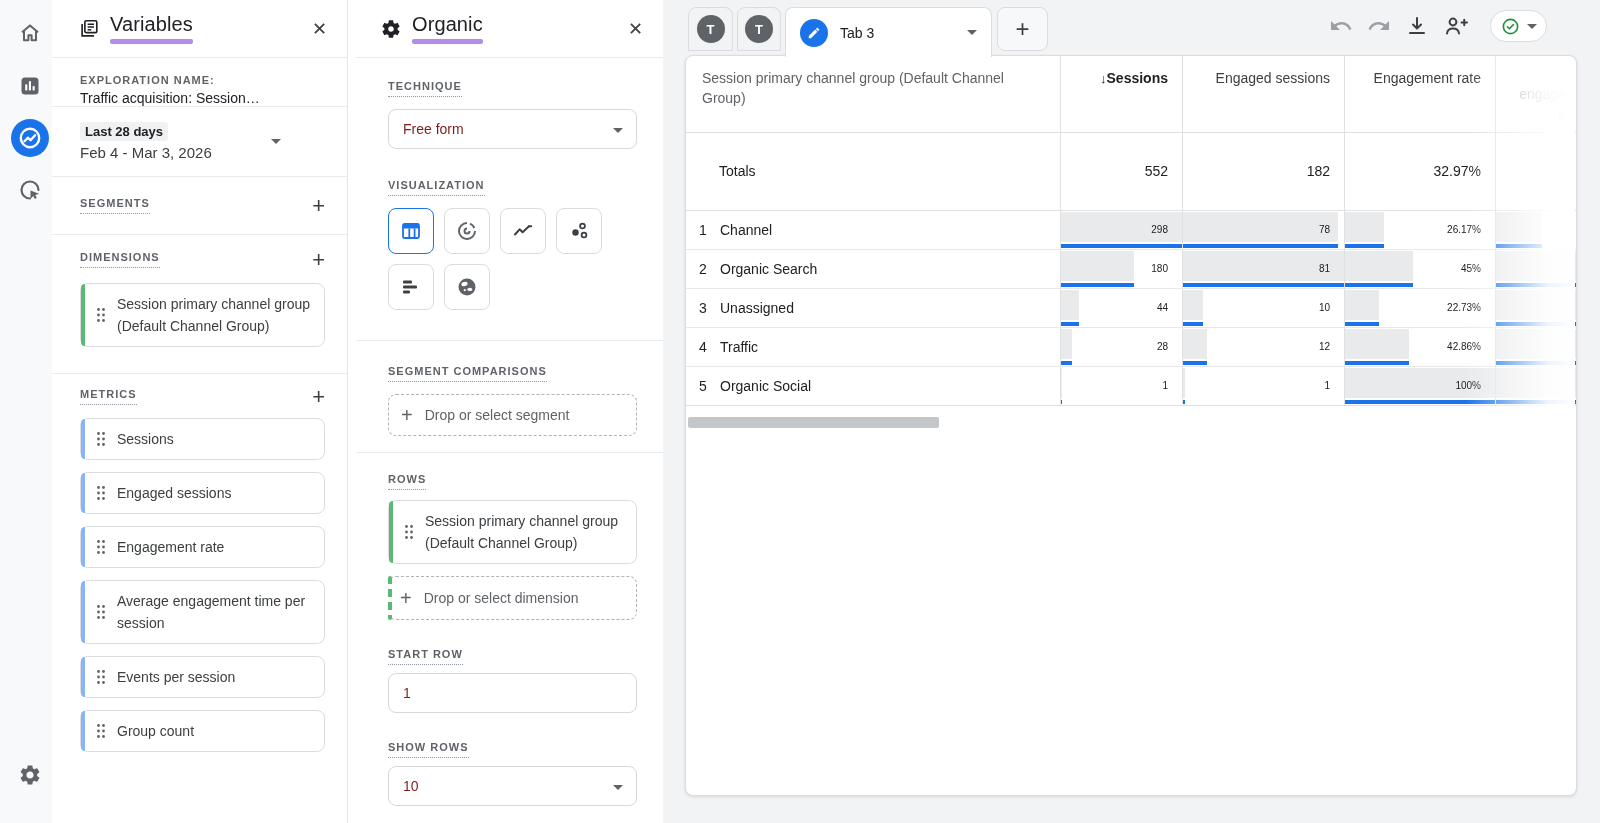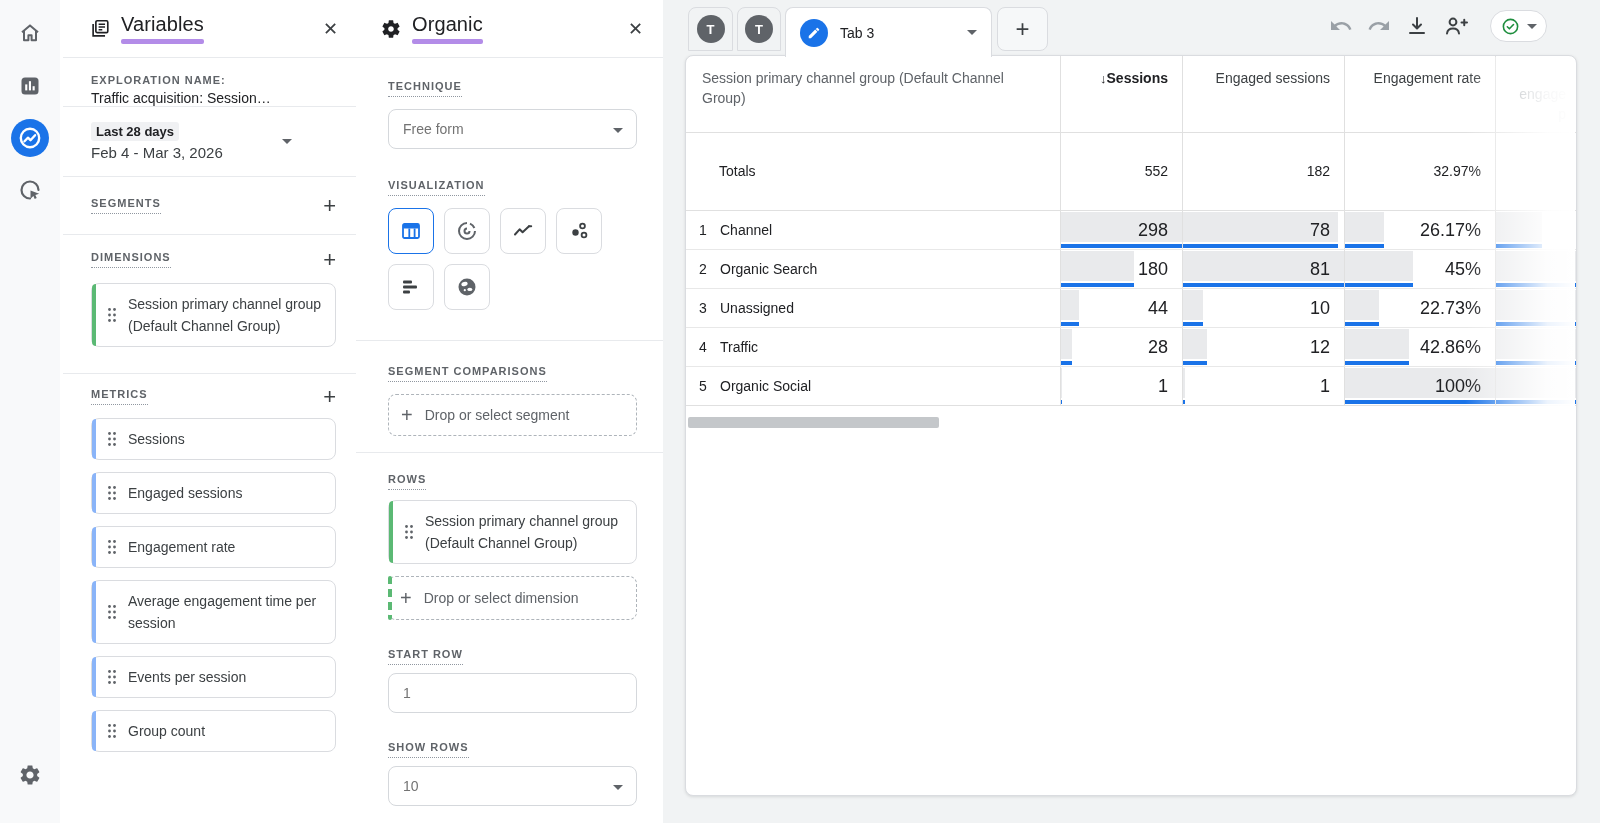--- a/index.html
+++ b/index.html
@@ -6,21 +6,21 @@
   html,body { width:1600px; height:823px; overflow:hidden; background:#fff;
     font-family:"Liberation Sans","DejaVu Sans",sans-serif; color:#202124; }
   svg { display:block; }
 
   
   .rail { position:absolute; left:0; top:0; width:60px; height:823px; background:#f8f9fa; }
   .rail .nicon { position:absolute; left:50%; transform:translateX(-50%); cursor:pointer; }
 
   
   .panel { position:absolute; top:0; bottom:0; background:#fff; }
-  .vpanel { left:63px; width:296px; border-right:1px solid #e3e5e8; }
+  .vpanel { left:52px; width:296px; border-right:1px solid #e3e5e8; }
   .spanel { left:356px; width:307px; }
   .phead { height:58px; display:flex; align-items:center; padding:0 20px 0 26px; border-bottom:1px solid #e8eaed; }
   .ptitle-wrap { margin-left:10px; display:inline-block; }
   .ptitle { font-size:20px; color:#202124; letter-spacing:.1px; }
   .ptitle-wrap::after { content:""; display:block; height:5px; background:#b38ce8; border-radius:2px; margin-top:3px; }
   .pclose { margin-left:auto; font-size:18px; color:#3c4043; cursor:pointer; line-height:1; }
 
   .sec { padding:0 22px 0 28px; border-bottom:1px solid #e8eaed; }
   .caps { font-size:11px; letter-spacing:1px; color:#5f6368; font-weight:700; }
   .caps.dotted { display:inline-block; border-bottom:1px dotted #9097a0; padding-bottom:4px; }
@@ -28,21 +28,21 @@
   .plus { margin-left:auto; font-size:22px; font-weight:300; color:#3c4043; line-height:18px; cursor:pointer; }
 
   .card { position:relative; border:1px solid #dadce0; border-radius:8px; background:#fff;
           font-size:14px; line-height:22px; color:#3c4043; padding:9px 12px 9px 36px; cursor:grab; }
   .accent { position:absolute; left:0; top:0; bottom:0; width:4px; border-radius:8px 0 0 8px; }
   .accent.green { background:#5bb974; }
   .accent.blue { background:#8ab4f8; }
   .dots { position:absolute; left:15px; top:50%; transform:translateY(-50%); }
 
   .selbox { position:relative; height:40px; border:1px solid #d5d8dc; border-radius:8px;
-            display:flex; align-items:center; padding:0 14px; font-size:14px; color:#737373; cursor:pointer; background:#fff; }
+            display:flex; align-items:center; padding:0 14px; font-size:14px; color:#7f1d1d; cursor:pointer; background:#fff; }
   .caret { width:0; height:0; border-left:5px solid transparent; border-right:5px solid transparent;
            border-top:5px solid #5f6368; }
   .selbox .caret { position:absolute; right:13px; top:18px; }
 
   .drop { position:relative; border:1px dashed #aeb4ba; border-radius:8px; height:42px;
           display:flex; align-items:center; padding:0 12px; color:#5f6368; font-size:14px; cursor:pointer; }
   .drop .dplus { font-size:20px; font-weight:300; margin-right:12px; color:#5f6368; }
   .drop.greenedge { border-left:none; }
   .drop.greenedge::before { content:""; position:absolute; left:0; top:-1px; bottom:-1px; width:4px; border-radius:4px;
           background:repeating-linear-gradient(180deg,#5bb974 0 8px,transparent 8px 13px); }
@@ -86,21 +86,21 @@
   .thead .hc.first { border-left:none; text-align:left; padding:12px 16px 0 16px; color:#5f6368; }
   .thead .hc.sorted { font-weight:700; color:#202124; }
   .thead .hc.ghost { color:#9aa0a6; padding-top:28px; padding-right:10px; }
   .totals { height:78px; border-bottom:1px solid #e0e0e0; }
   .totals > div { border-left:1px solid #e0e0e0; line-height:77px; font-size:14px; text-align:right; padding-right:14px; color:#202124; }
   .totals > div.first { border-left:none; text-align:left; padding-left:33px; }
   .drow { height:39px; border-bottom:1px solid #e8e8e8; }
   .drow.last { border-bottom:1px solid #e0e0e0; }
   .namec { display:flex; font-size:14px; color:#202124; line-height:38px; }
   .rank { width:21px; margin-left:13px; }
-  .numc { position:relative; border-left:1px solid #e0e0e0; text-align:right; font-size:18px;
+  .numc { position:relative; border-left:1px solid #e0e0e0; text-align:right; font-size:10px;
           color:#202124; line-height:38px; padding-right:14px; }
   .gbar { position:absolute; left:0; top:1px; height:30px; background:#e9eaec; }
   .bbar { position:absolute; left:0; top:33px; height:4px; background:#1a73e8; }
   .val { position:relative; z-index:1; }
   .fadeR { position:absolute; top:1px; right:1px; width:110px; height:352px; z-index:3; pointer-events:none;
            background:linear-gradient(to right, rgba(255,255,255,0) 0%, rgba(255,255,255,.92) 75%, #fff 100%); border-radius:0 8px 0 0; }
   .hscroll { position:absolute; left:2px; top:361px; width:251px; height:11px; background:#c4c7ca; border-radius:2px; cursor:grab; }
 </style>
 </head>
 <body>

